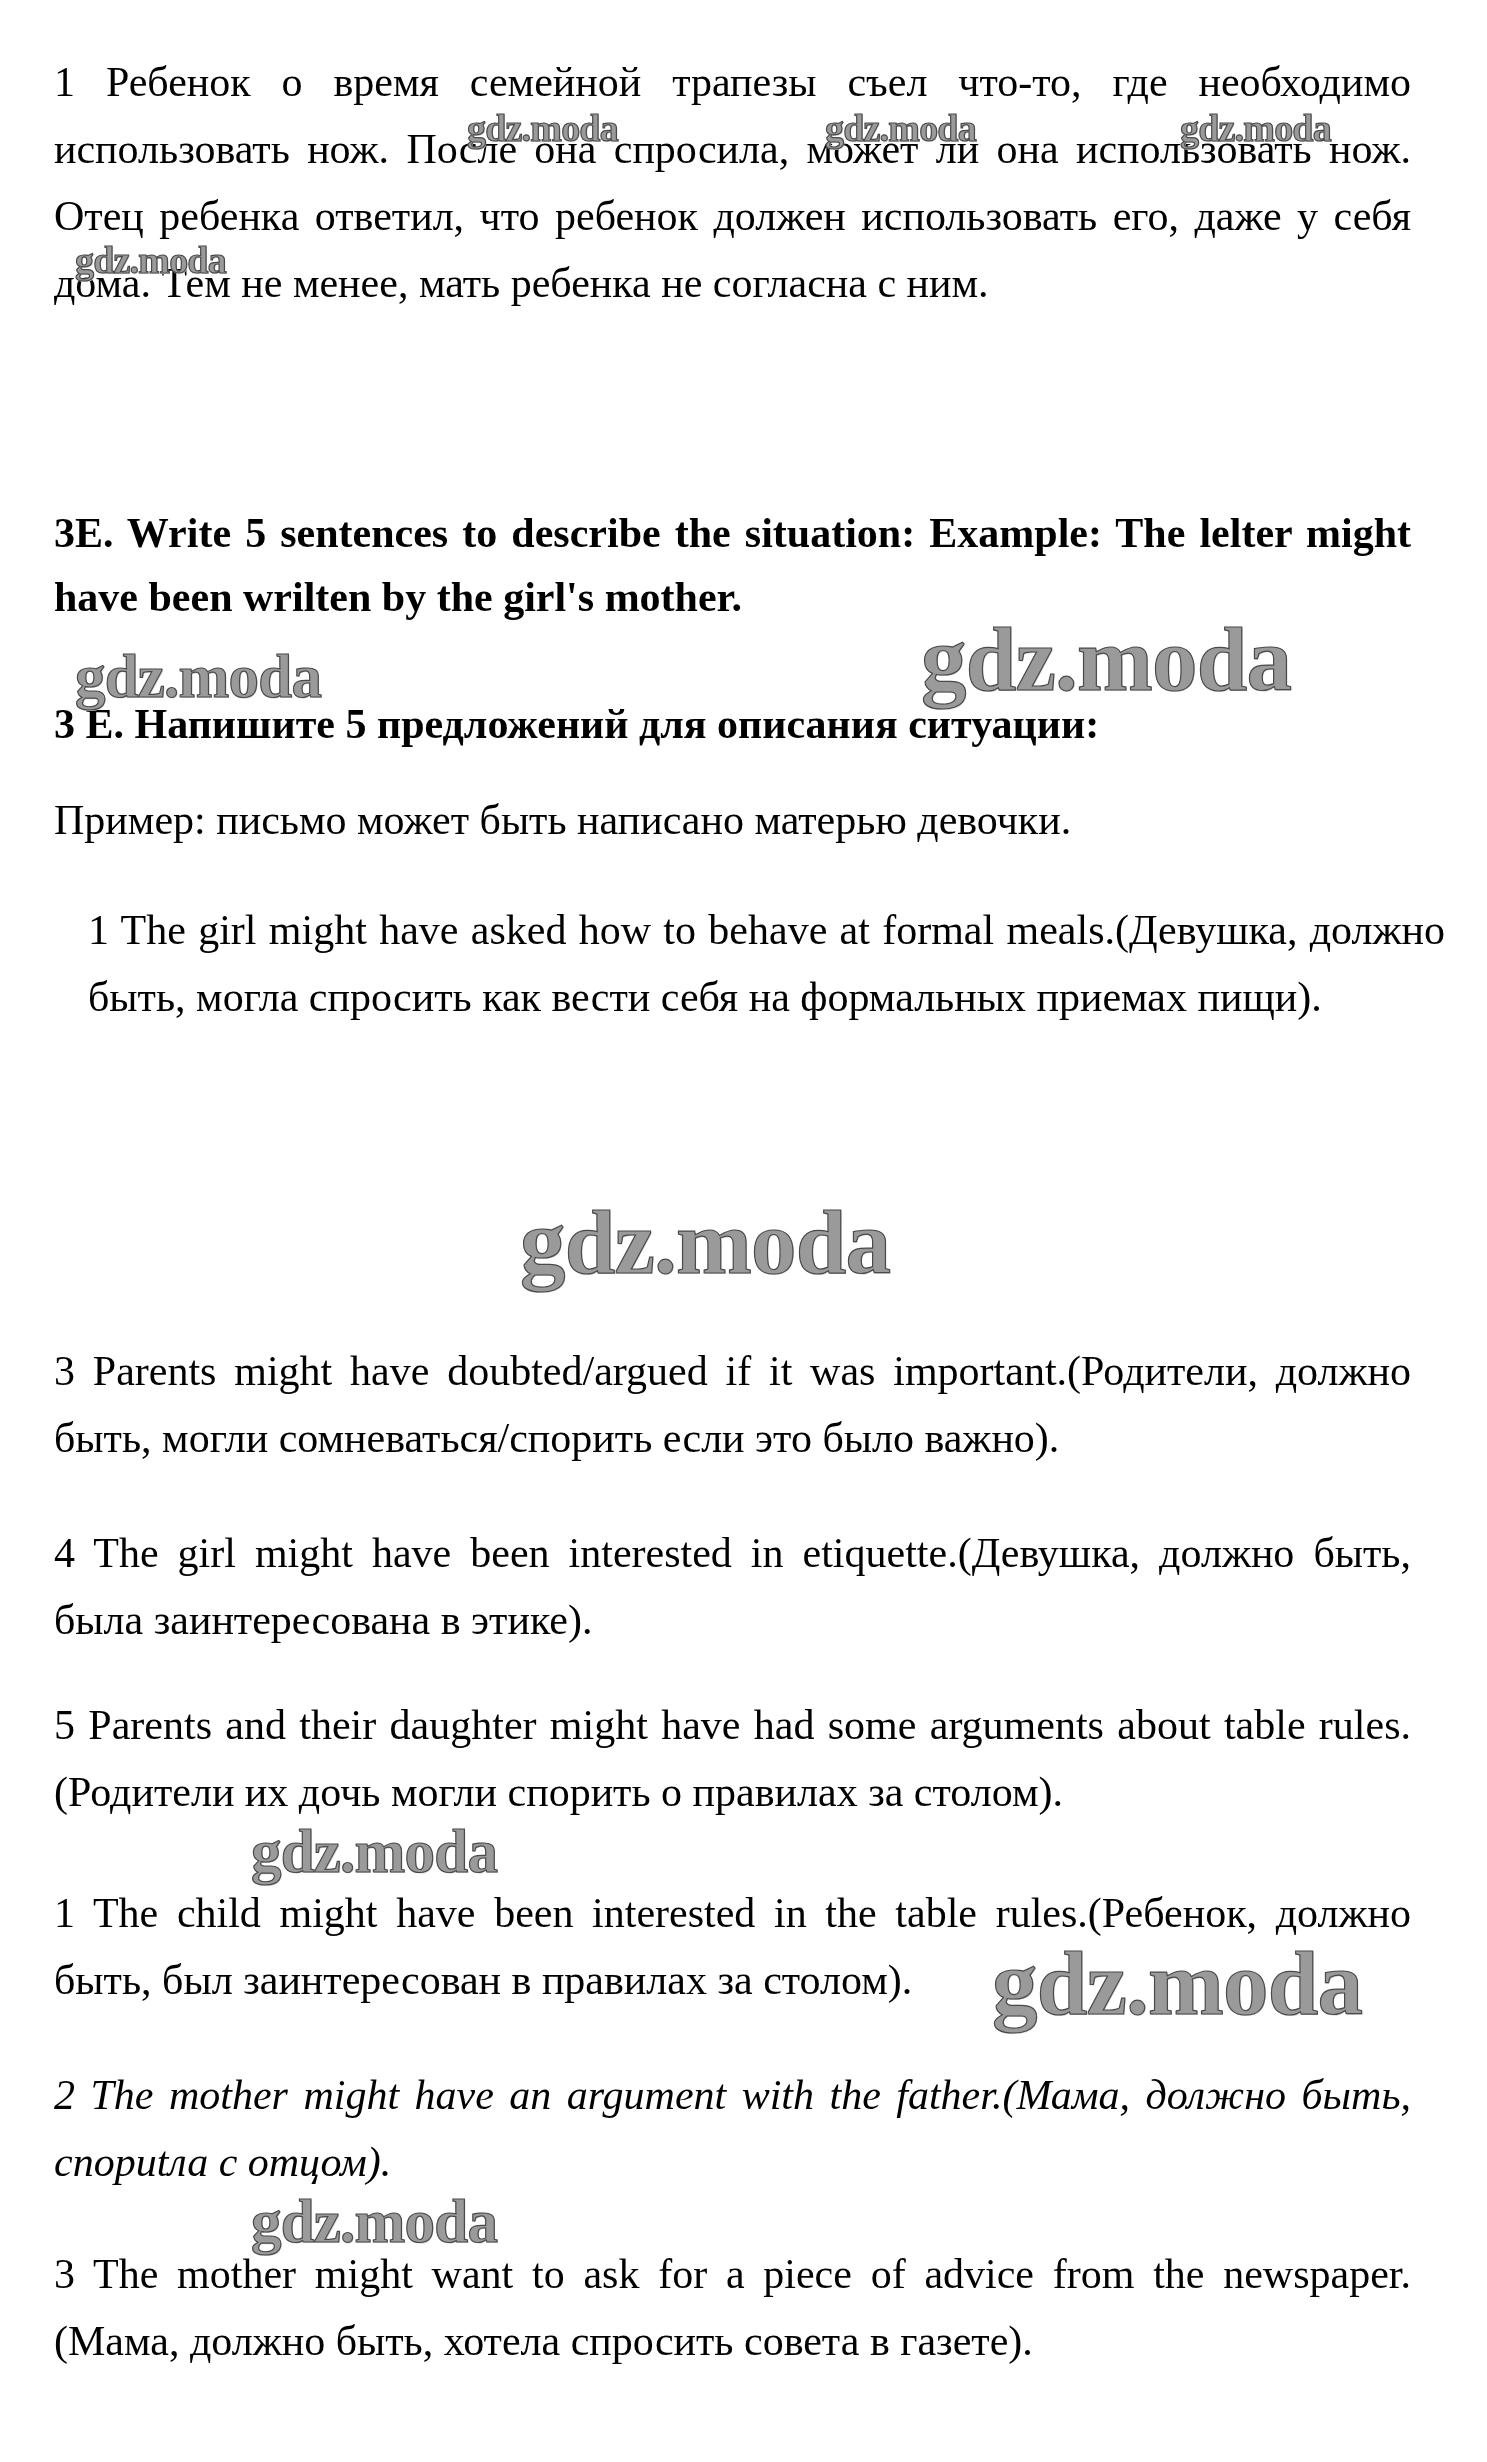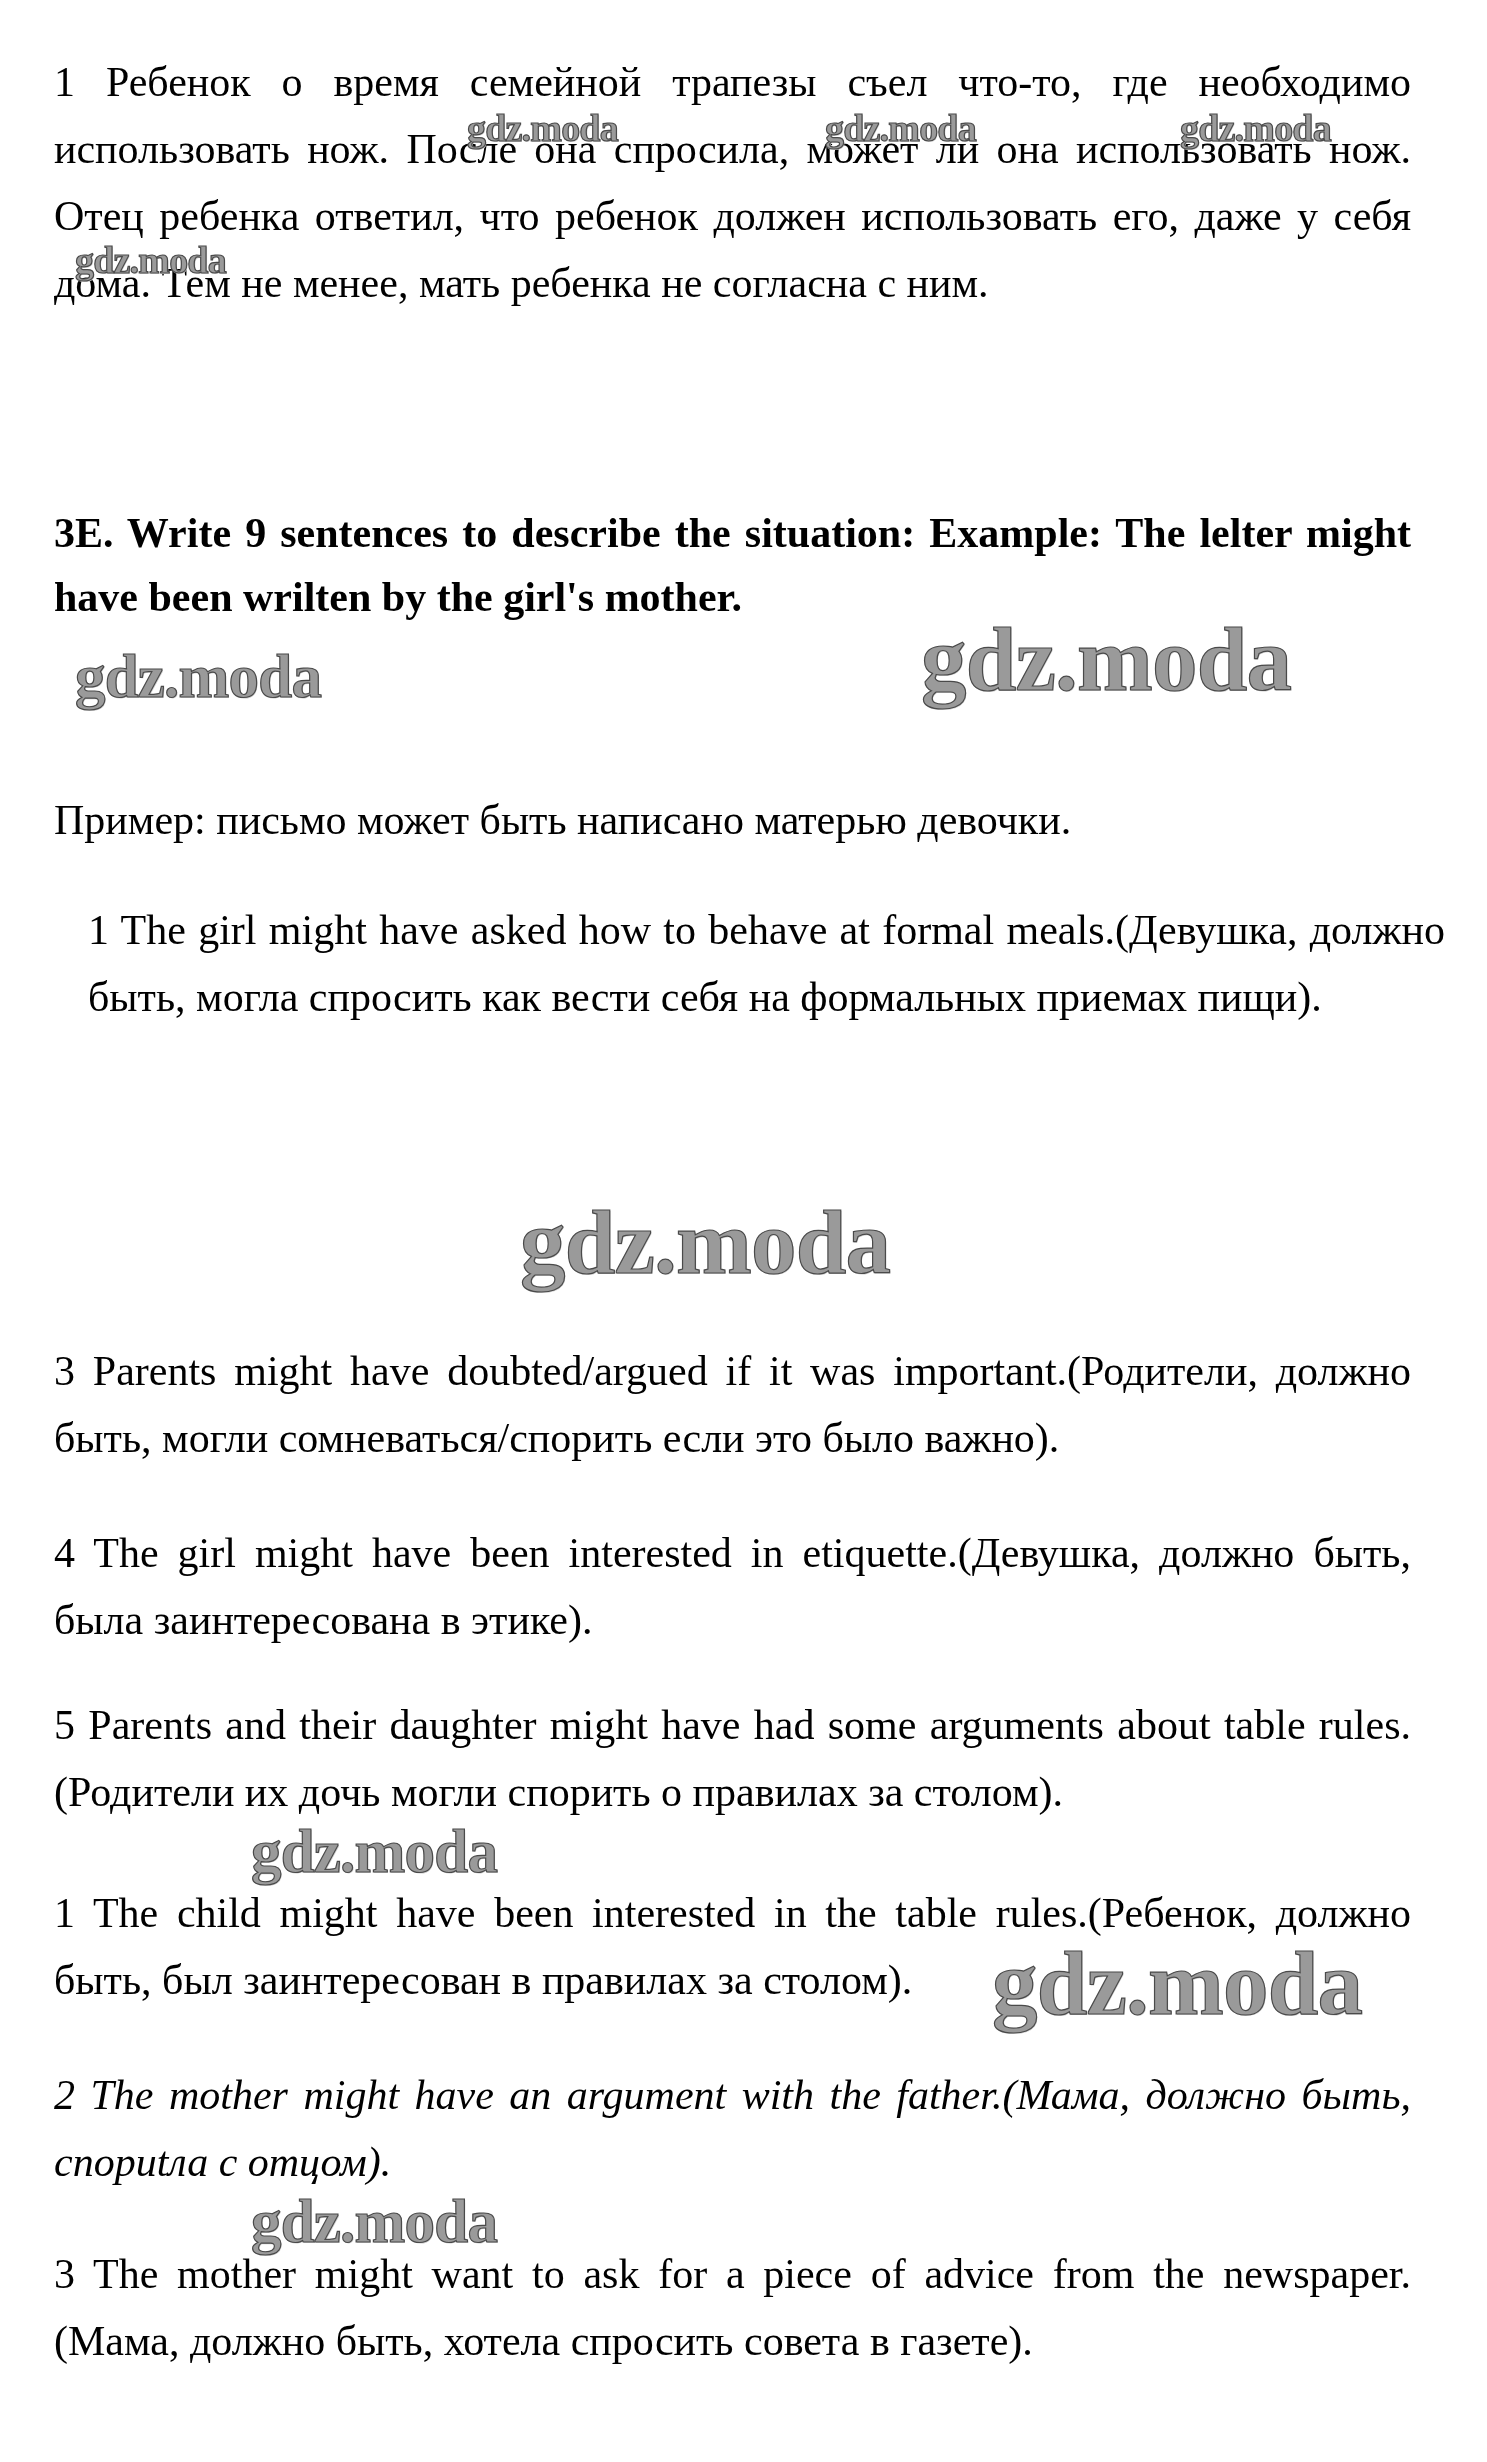--- a/index.html
+++ b/index.html
@@ -39,22 +39,23 @@
   .wm.large { font-size: 91px; }
 </style>
 </head>
 <body>
 
 <div class="page">
 
   <p class="para" style="top:49px;">1 Ребенок о время семейной трапезы съел что-то, где необходимо использовать нож. После она спросила, может ли она использовать нож. Отец ребенка ответил, что ребенок должен использовать его, даже у себя дома. Тем не менее, мать ребенка не согласна с ним.</p>
 
 
-  <p class="para bold" style="top:501px;">3E. Write 9 sentences to describe the situation: Example: The lelter might have been wrilten by the girl's mother.</p>
+  <p class="para bold" style="top:501px;">3E. Write 5 sentences to describe the situation: Example: The lelter might have been wrilten by the girl's mother.</p>
 
+  <p class="para bold nojust" style="top:692px;">3 Е. Напишите 5 предложений для описания ситуации:</p>
 
   <p class="para nojust" style="top:787px;text-align:right;">Пример: письмо может быть написано матерью девочки.</p>
 
   <p class="para" style="top:897px;margin-left:34px;">1 The girl might have asked how to behave at formal meals.(Девушка, должно быть, могла спросить как вести себя на формальных приемах пищи).</p>
   <p class="para" style="top:1338px;">3 Parents might have doubted/argued if it was important.(Родители, должно быть, могли сомневаться/спорить если это было важно).</p>
   <p class="para" style="top:1520px;">4 The girl might have been interested in etiquette.(Девушка, должно быть, была заинтересована в этике).</p>
   <p class="para" style="top:1692px;">5 Parents and their daughter might have had some arguments about table rules.(Родители их дочь могли спорить о правилах за столом).</p>
 
   <p class="para" style="top:1880px;">1 The child might have been interested in the table rules.(Ребенок, должно быть, был заинтересован в правилах за столом).</p>
   <p class="para" style="top:2062px;font-style:italic;">2 The mother might have an argument with the father.(Мама, должно быть, спориtла с отцом).</p>

